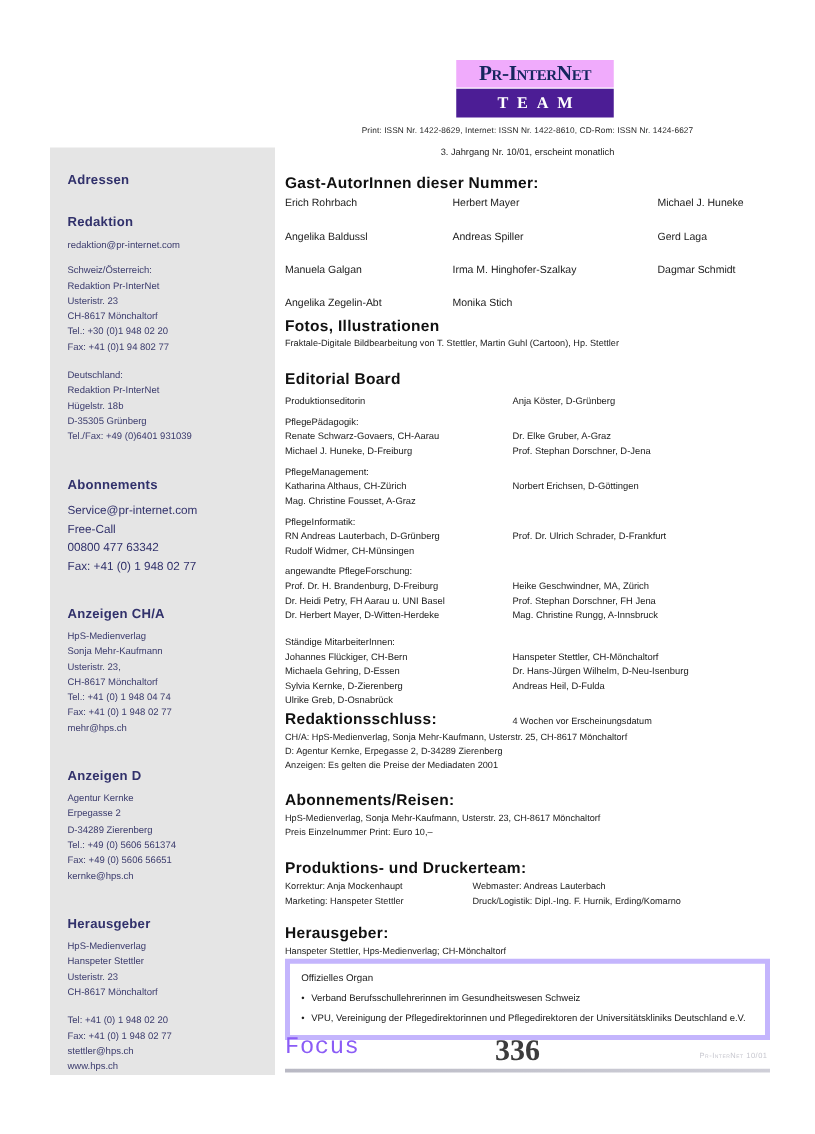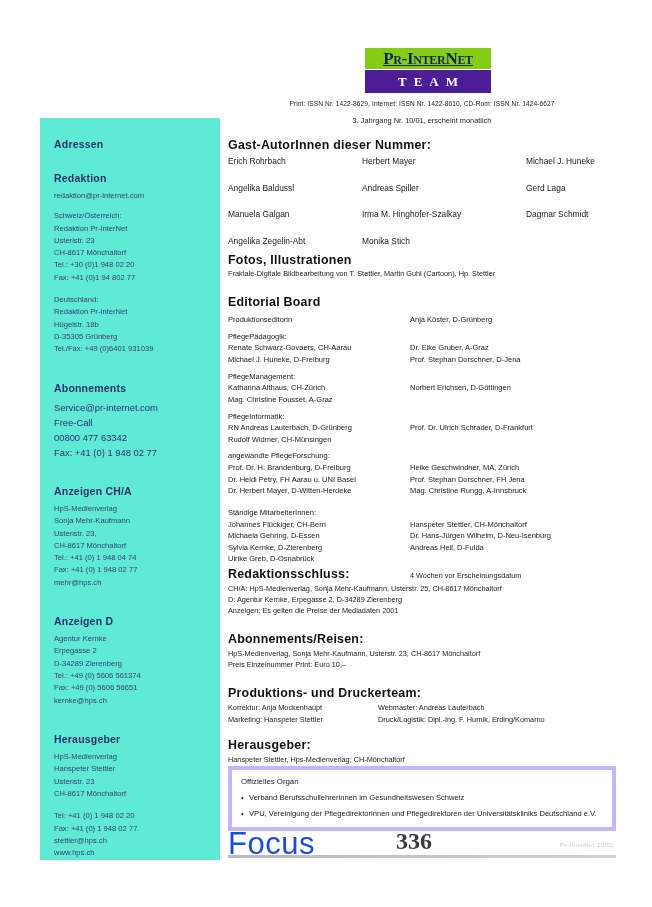--- a/index.html
+++ b/index.html
@@ -26,21 +26,21 @@
     background: #ffffff;
   }
 
   
   #sidebar {
     position: absolute;
     left: 40px;
     top: 118px;
     width: 180px;
     height: 742px;
-    background: #5eead4;
+    background: #e5e5e5;
   }
   .sb-inner {
     padding: 20px 14px 10px 14px;
   }
   .sb-h {
     font-size: 10.5px;
     font-weight: bold;
     color: #31316b;
     letter-spacing: .2px;
     margin: 0 0 5px 0;
@@ -80,25 +80,24 @@
   }
 
   
   #logo-block {
     width: 126px;
     margin: 0 auto 0 auto;
     position: relative;
     left: 6px;
   }
   .logo-top {
-    background: #84cc16;
+    background: #f0abfc;
     text-align: center;
     padding: 2px 6px 2px 6px;
     line-height: 1;
-    text-decoration: underline;
   }
   .logo-top span {
     font-family: "Liberation Serif", "DejaVu Serif", serif;
     font-weight: bold;
     font-size: 17px;
     font-variant: small-caps;
     letter-spacing: -0.3px;
     color: #15265e;
   }
   .logo-bot {
@@ -244,23 +243,23 @@
     position: absolute;
     left: 0;
     top: 27px;
     width: 388px;
     height: 3px;
     background: linear-gradient(to right, #b9b9c4, #cfcfd8);
   }
   #footer .focus-word {
     position: absolute;
     left: 0; top: 0;
-    font-family: Liberation Sans, sans-serif;
-    font-size: 31px;
-    color: #1d4ed8;
+    font-family: Liberation Mono, monospace;
+    font-size: 19px;
+    color: #8b5cf6;
     letter-spacing: .5px;
     line-height: 1;
   }
   #footer .pageno {
     position: absolute;
     left: 168px;
     top: 1px;
     font-family: "Liberation Serif", "DejaVu Serif", serif;
     font-size: 24px;
     font-weight: bold;

